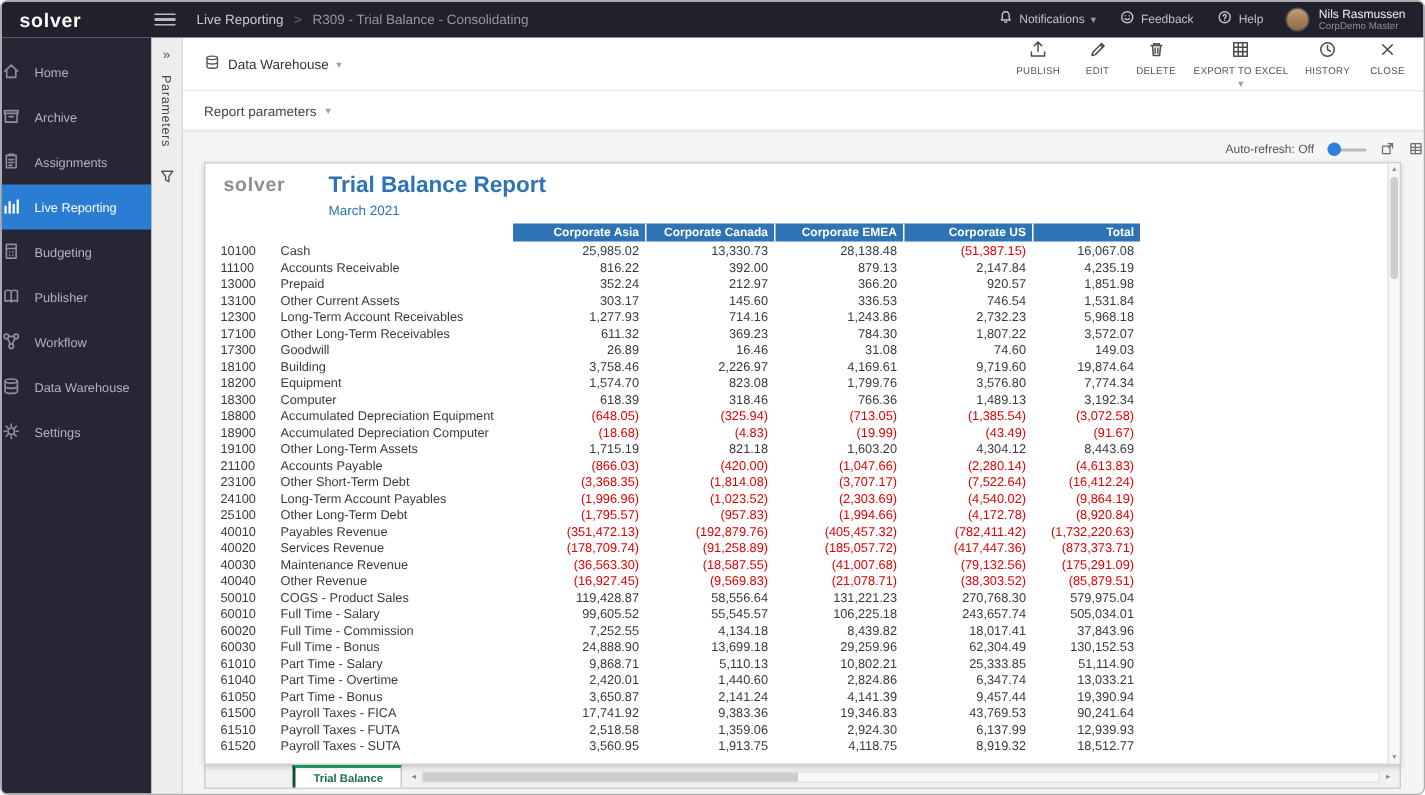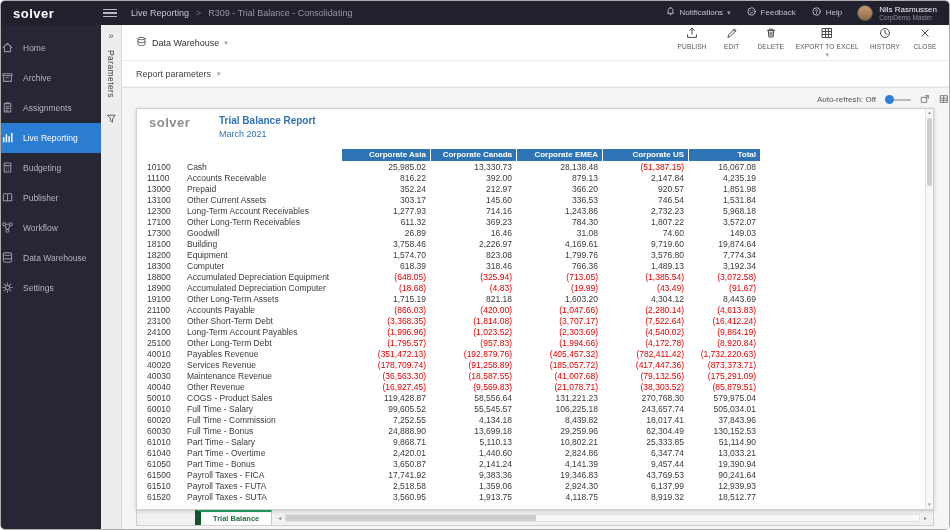--- a/index.html
+++ b/index.html
@@ -59,21 +59,21 @@
   .toggle::before{content:"";position:absolute;left:0;right:0;top:3.5px;height:2px;background:#b9b9b9;border-radius:1px;}
   .knob{position:absolute;left:0;top:0;width:9px;height:9px;border-radius:50%;background:#2f7ed8;}
   .mini-icon{color:#6d6d6d;cursor:pointer;}
   .mini-icon svg{width:10px;height:10px;}
 
   
   .report-page{position:relative;width:798px;height:402px;background:#fff;border:1px solid #cfcfcf;box-shadow:0 1px 4px rgba(0,0,0,.18);overflow:hidden;padding-top:6px;}
   .rp-header{display:flex;align-items:flex-start;padding-left:12px;height:34px;}
   .rp-logo{width:58px;font-size:13px;font-weight:bold;color:#8e8e8e;letter-spacing:.5px;}
   .rp-titles{margin-left:12px;}
-  .rp-title{font-size:10px;font-weight:bold;color:#2e74b5;}
+  .rp-title{font-size:15px;font-weight:bold;color:#2e74b5;}
   .rp-subtitle{font-size:9px;color:#2e74b5;margin-top:3px;}
 
   .thead{display:flex;padding-left:10px;}
   .w-code{width:40px;}
   .w-name{width:155px;}
   .w1{width:88px;}.w2{width:86px;}.w3{width:86px;}.w4{width:86px;}.w5{width:72px;}
   .hc{height:12px;line-height:12px;background:#2e74b5;color:#fff;font-size:8px;font-weight:bold;text-align:right;padding-right:4px;border-left:1px solid #fff;}
   .hc.first{border-left:none;}
 
   .tbody{}
@@ -82,21 +82,21 @@
   .c-name{width:155px;overflow:hidden;}
   .c-num{text-align:right;padding-right:4px;}
   .neg{color:#e00000;}
 
   .v-scroll{position:absolute;top:0;right:0;bottom:0;width:8px;background:#f7f7f7;border-left:1px solid #e2e2e2;}
   .v-arrow{position:absolute;left:0;width:7px;text-align:center;font-size:4.5px;color:#8a8a8a;line-height:6px;}
   .v-thumb{position:absolute;top:9px;left:1px;width:5px;height:68px;background:#cdcdcd;border-radius:3px;cursor:pointer;}
 
   
   .sheet-bar{width:798px;height:16px;background:#f1f1f1;border:1px solid #cfcfcf;border-top:none;display:flex;align-items:stretch;}
-  .sheet-tab{margin-left:58px;background:#fff;border-left:6px solid #14532d;border-right:1px solid #c9c9c9;border-top:2px solid #21a366;color:#1e7145;font-size:7.5px;font-weight:bold;display:flex;align-items:center;padding:0 12px;cursor:pointer;}
+  .sheet-tab{margin-left:58px;background:#fff;border-left:2px solid #14532d;border-right:1px solid #c9c9c9;border-top:2px solid #21a366;color:#1e7145;font-size:7.5px;font-weight:bold;display:flex;align-items:center;padding:0 12px;cursor:pointer;}
   .h-scroll{flex:1;display:flex;align-items:center;gap:3px;padding:0 5px;}
   .h-arrow{font-size:5px;color:#8a8a8a;cursor:pointer;}
   .h-track{flex:1;height:8px;background:#f8f8f8;border:1px solid #e2e2e2;position:relative;}
   .h-thumb{position:absolute;left:0;top:0;bottom:0;width:250px;background:#cdcdcd;cursor:pointer;}
 </style>
 </head>
 <body>
 
 <div class="app">
 

